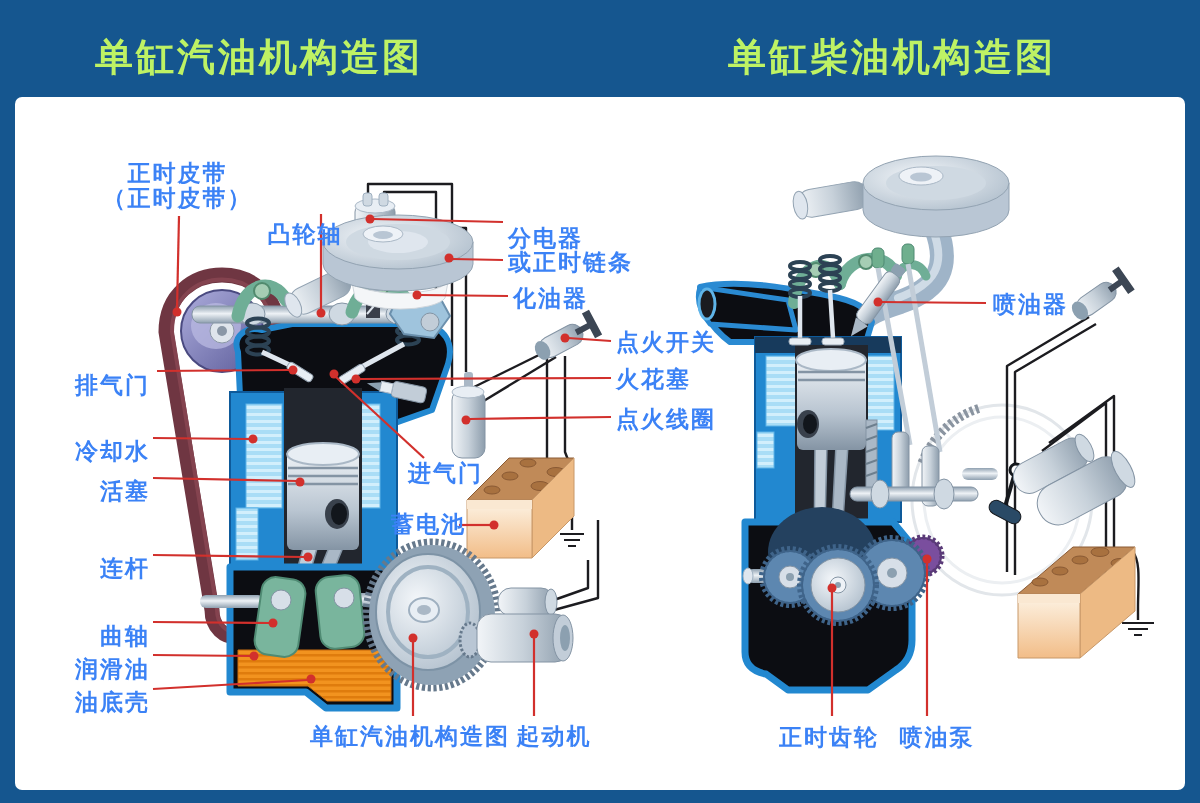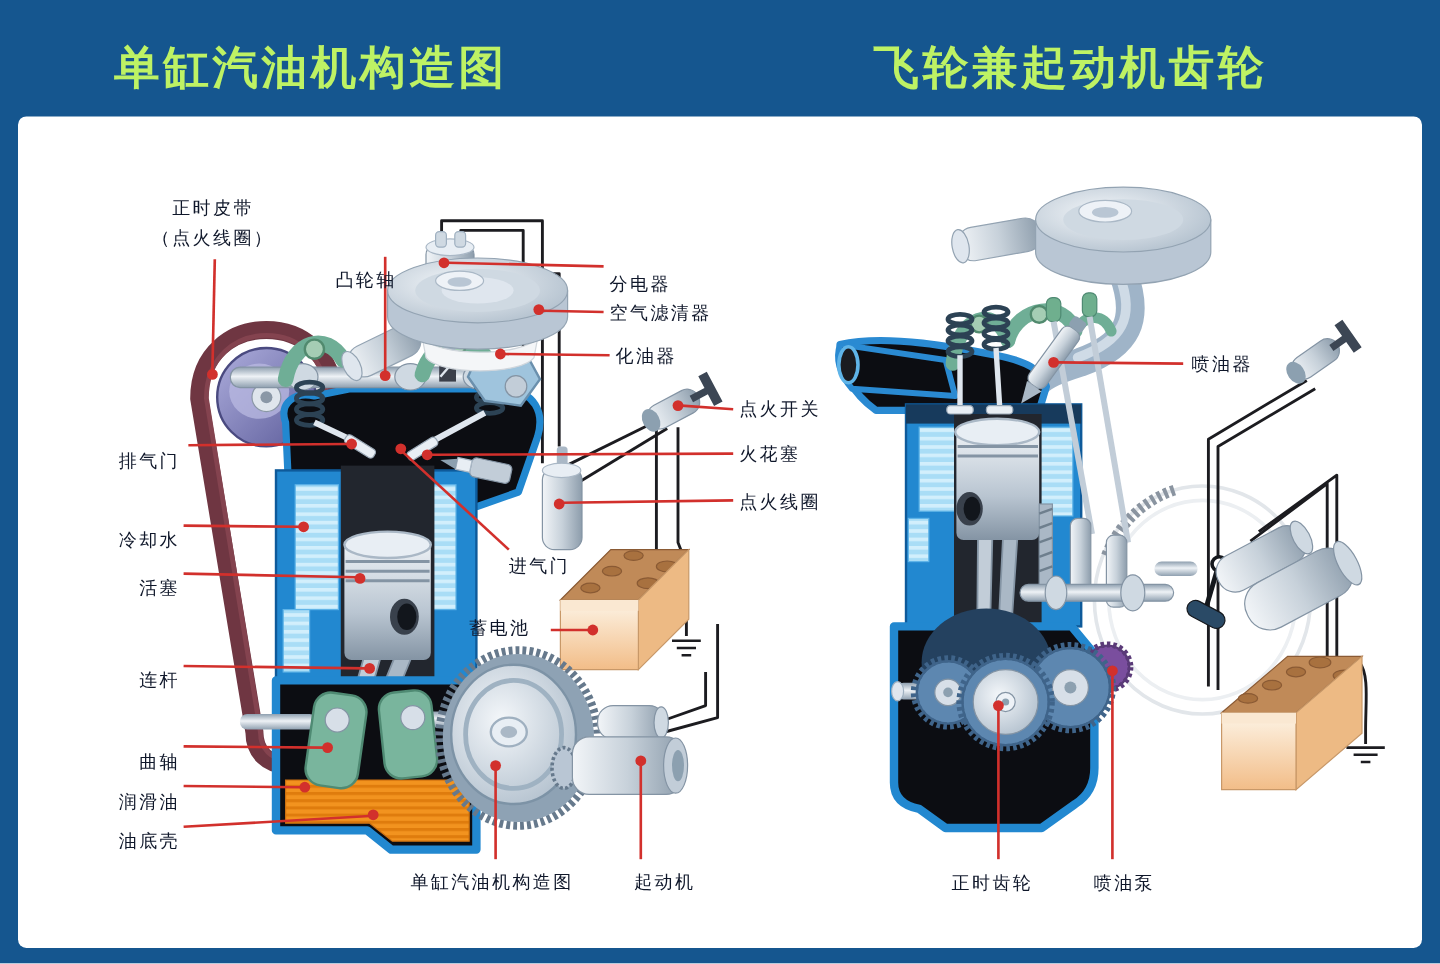--- a/index.html
+++ b/index.html
@@ -16,34 +16,34 @@
     text-align:center;white-space:nowrap;
   }
   .title-left{left:95px;width:325px;}
   .title-right{left:728px;width:300px;}
   .content{
     position:absolute;left:15px;top:97px;width:1170px;height:693px;
     background:#ffffff;border-radius:7px;
   }
   .art{position:absolute;left:0;top:0;width:1170px;height:693px;}
   .lbl{
-    position:absolute;color:#0f172a;font-size:15px;font-weight:400;
+    position:absolute;color:#3b82f6;font-size:23px;font-weight:700;
     letter-spacing:2px;line-height:26px;white-space:nowrap;
   }
   .lbl.c{text-align:center;}
   .lbl.r{text-align:right;margin-top:12px;}
   .lbl.two{white-space:normal;line-height:25px;}
 </style>
 </head>
 <body>
 
 <div class="poster">
 
   <div class="title title-left">单缸汽油机构造图</div>
-  <div class="title title-right">飞轮兼起动机齿轮</div>
+  <div class="title title-right">单缸柴油机构造图</div>
 
   <div class="content">
 
     <svg class="art" viewBox="15 97 1170 693" preserveAspectRatio="none">
       <defs>
         <linearGradient id="gSilV" x1="0" y1="0" x2="1" y2="0">
           <stop offset="0" stop-color="#f2f5f8"></stop>
             <stop offset="0.5" stop-color="#c7d1da"></stop>
             <stop offset="1" stop-color="#8d9dac"></stop>
         </linearGradient>
@@ -449,32 +449,32 @@
           <circle cx="413" cy="638" r="4.5"></circle>
         <circle cx="534" cy="634" r="4.5"></circle>
           <circle cx="334" cy="374" r="4.5"></circle>
         <circle cx="494" cy="525" r="4.5"></circle>
           <circle cx="878" cy="302" r="4.5"></circle>
         <circle cx="832" cy="588" r="4.5"></circle>
           <circle cx="927" cy="559" r="4.5"></circle>
       </g>
     </svg>
 
-    <div class="lbl two c" style="left:70px;top:64px;width:185px;"><span>正时皮带</span><br><span>（点火线圈）</span></div>
+    <div class="lbl two c" style="left:70px;top:64px;width:185px;"><span>正时皮带</span><br><span>（正时皮带）</span></div>
     <div class="lbl c" style="left:250px;top:89px;width:80px;margin-top:35px;">凸轮轴</div>
     <div class="lbl" style="left:493px;top:117px;width:100px;margin-top:11px;">分电器</div>
-    <div class="lbl" style="left:493px;top:152px;width:140px;">空气滤清器</div>
+    <div class="lbl" style="left:493px;top:152px;width:140px;">或正时链条</div>
     <div class="lbl" style="left:498px;top:188px;width:100px;">化油器</div>
     <div class="lbl" style="left:601px;top:232px;width:120px;">点火开关</div>
     <div class="lbl" style="left:601px;top:269px;width:100px;">火花塞</div>
     <div class="lbl" style="left:601px;top:309px;width:120px;">点火线圈</div>
     <div class="lbl r" style="left:55px;top:263px;width:80px;">排气门</div>
     <div class="lbl r" style="left:55px;top:329px;width:80px;">冷却水</div>
     <div class="lbl r" style="left:55px;top:369px;width:80px;">活塞</div>
-    <div class="lbl" style="left:393px;top:363px;width:90px;margin-left:16px;">进气门</div>
+    <div class="lbl" style="left:393px;top:363px;width:90px;">进气门</div>
     <div class="lbl" style="left:376px;top:414px;width:90px;">蓄电池</div>
     <div class="lbl r" style="left:55px;top:446px;width:80px;">连杆</div>
     <div class="lbl r" style="left:55px;top:514px;width:80px;">曲轴</div>
     <div class="lbl r" style="left:55px;top:547px;width:80px;">润滑油</div>
     <div class="lbl r" style="left:55px;top:580px;width:80px;">油底壳</div>
     <div class="lbl c" style="left:295px;top:626px;width:200px;">单缸汽油机构造图</div>
     <div class="lbl c" style="left:478px;top:626px;width:90px;margin-left:16px;">起动机</div>
 
     <div class="lbl" style="left:978px;top:194px;width:100px;">喷油器</div>
     <div class="lbl c" style="left:764px;top:627px;width:96px;">正时齿轮</div>

